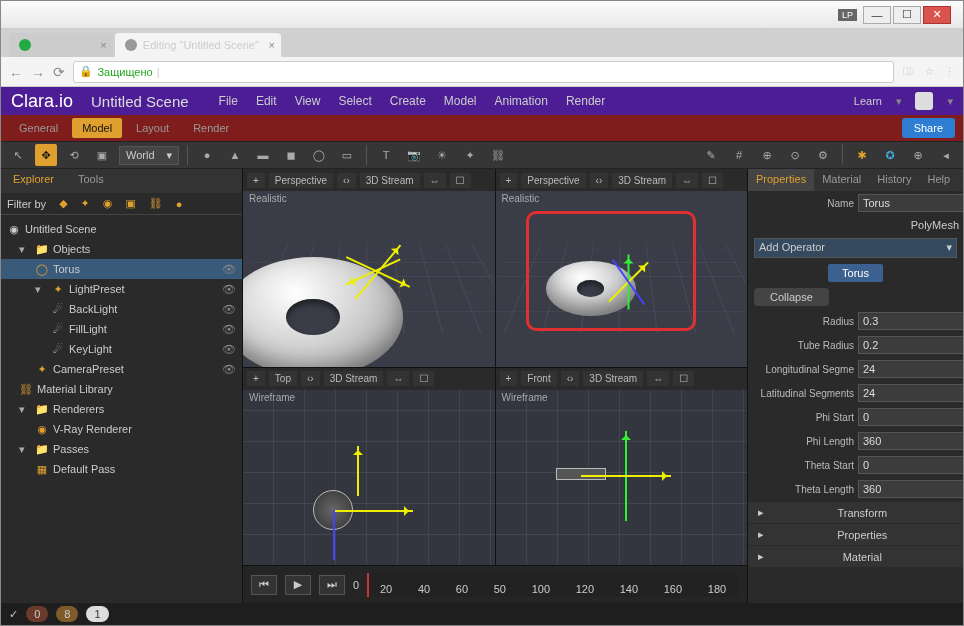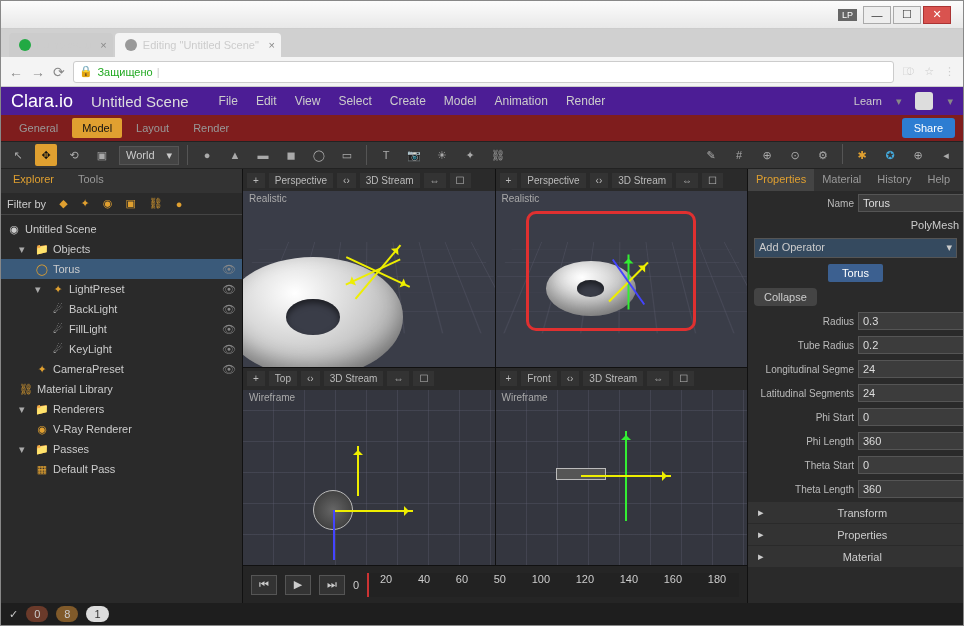--- a/index.html
+++ b/index.html
@@ -75,21 +75,21 @@
 .rp-label{flex:0 0 100px;text-align:right;color:#bbb;font-size:10px}
 .rp-input{flex:1;background:#3c3c3c;border:1px solid #555;padding:2px 4px;color:#ddd;height:18px}
 .rp-sel{flex:1;background:#354a5f;border:1px solid #555;padding:2px 4px;height:20px;display:flex;color:#ccc}
 .rp-btn{background:#3c6090;padding:3px 14px;border-radius:2px;color:#fff}
 .rp-header{text-align:right;padding:4px;color:#ccc}
 .rp-section{display:flex;align-items:center;padding:4px 10px;background:#333;margin-top:1px;gap:8px}
 .timeline{height:38px;background:#252525;display:flex;align-items:center;padding:0 8px;gap:8px;border-top:1px solid #111}
 .play-btn{width:26px;height:20px;background:#333;display:flex;align-items:center;justify-content:center;border:1px solid #555}
 .tl-track{flex:1;height:24px;position:relative;background:#222}
 .tl-cursor{position:absolute;left:0;top:0;bottom:0;width:2px;background:#c33}
-.tl-ticks{position:absolute;inset:0;display:flex;justify-content:space-around;padding-bottom:2px;font-size:9px;color:#888}
+.tl-ticks{position:absolute;inset:0;display:flex;justify-content:space-around;align-items:flex-end;padding-bottom:2px;font-size:9px;color:#888}
 .status{height:22px;background:#1e1e1e;display:flex;align-items:center;padding:0 8px;gap:8px}
 .pill{padding:2px 8px;border-radius:10px}
 </style>
 </head>
 <body>
 
 <div class="win-titlebar">
   <span class="lp">LP</span>
   <div class="win-btn">—</div>
   <div class="win-btn">☐</div>
@@ -384,21 +384,21 @@
       <div class="rp-row">
           <div class="rp-sel">
             <span>Add Operator</span>
             <span style="margin-left:auto">▾</span>
           </div>
         </div>
       <div class="rp-row" style="justify-content:center">
           <span class="rp-btn">Torus</span>
         </div>
       <div class="rp-row">
-          <span style="background:#444;padding:3px 10px;border-radius:4px">Collapse</span>
+          <span style="background:#444;padding:3px 16px;border-radius:4px">Collapse</span>
         </div>
       <div class="rp-row">
           <span class="rp-label">Radius</span>
           <input class="rp-input" value="0.3" style="">
         </div>
       <div class="rp-row">
           <span class="rp-label">Tube Radius</span>
           <input class="rp-input" value="0.2" style="">
         </div>
       <div class="rp-row">

